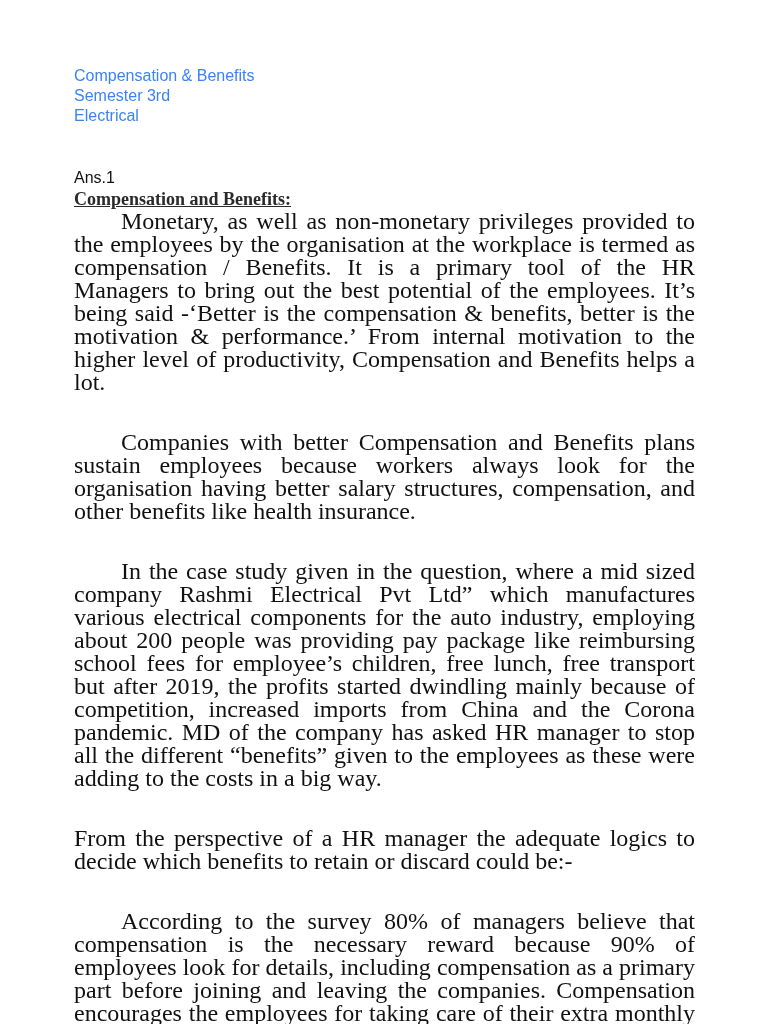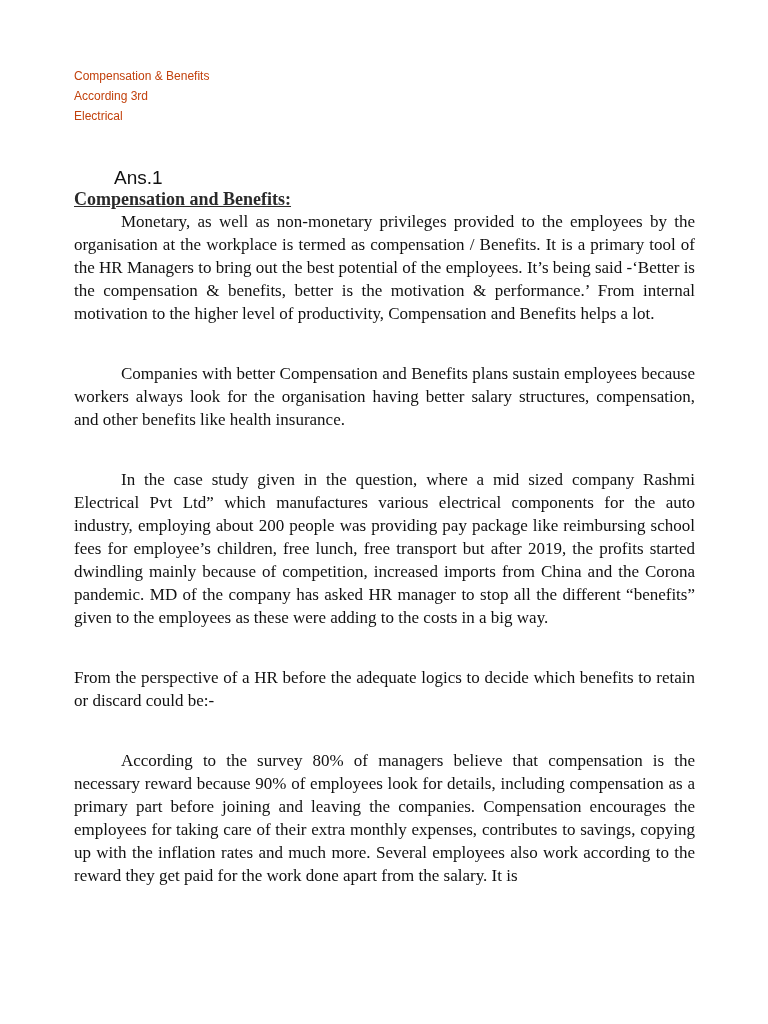--- a/index.html
+++ b/index.html
@@ -15,66 +15,65 @@
       color: #111111;
     }
     .page {
       position: absolute;
       left: 74px;
       top: 66px;
       width: 621px;
     }
     .hdr {
       font-family: "Liberation Sans", sans-serif;
-      font-size: 12px;
+      font-size: 16px;
       line-height: 20px;
-      color: #c2410c;
+      color: #3b82f6;
     }
     .hdr-line { display: block; }
     .ans {
       font-family: "Liberation Sans", sans-serif;
-      font-size: 19px;
+      font-size: 16px;
       line-height: 20px;
       margin-top: 42px;
-      margin-left: 40px;
     }
     .section-title {
       font-family: "Liberation Serif", serif;
       font-weight: bold;
       font-size: 18px;
       line-height: 22px;
       text-decoration: underline;
       color: #2a2a2a;
       display: inline-block;
       text-align: center;
     }
     .para {
       font-family: "Liberation Serif", serif;
-      font-size: 17px;
+      font-size: 24px;
       line-height: 23px;
       text-align: justify;
       margin: 0;
     }
     .indent { text-indent: 47px; }
     .gap { margin-top: 37px; }
     .p1 { margin-top: 0; }
   </style>
 </head>
 <body>
 
 <div class="page">
   <div class="hdr">
     <span class="hdr-line">Compensation &amp; Benefits</span>
-    <span class="hdr-line">According 3rd</span>
+    <span class="hdr-line">Semester 3rd</span>
     <span class="hdr-line">Electrical</span>
   </div>
 
   <div class="ans">Ans.1</div>
   <div>
     <span class="section-title">Compensation and Benefits:</span>
   </div>
 
   <p class="para indent p1">Monetary, as well as non-monetary privileges provided to the employees by the organisation at the workplace is termed as compensation / Benefits. It is a primary tool of the HR Managers to bring out the best potential of the employees. It’s being said -‘Better is the compensation &amp; benefits, better is the motivation &amp; performance.’ From internal motivation to the higher level of productivity, Compensation and Benefits helps a lot.</p>
   <p class="para indent gap">Companies with better Compensation and Benefits plans sustain employees because workers always look for the organisation having better salary structures, compensation, and other benefits like health insurance.</p>
   <p class="para indent gap">In the case study given in the question, where a mid sized company Rashmi Electrical Pvt Ltd” which manufactures various electrical components for the auto industry, employing about 200 people was providing pay package like reimbursing school fees for employee’s children, free lunch, free transport but after 2019, the profits started dwindling mainly because of competition, increased imports from China and the Corona pandemic. MD of the company has asked HR manager to stop all the different “benefits” given to the employees as these were adding to the costs in a big way.</p>
-  <p class="para gap">From the perspective of a HR before the adequate logics to decide which benefits to retain or discard could be:-</p>
+  <p class="para gap">From the perspective of a HR manager the adequate logics to decide which benefits to retain or discard could be:-</p>
   <p class="para indent gap">According to the survey 80% of managers believe that compensation is the necessary reward because 90% of employees look for details, including compensation as a primary part before joining and leaving the companies. Compensation encourages the employees for taking care of their extra monthly expenses, contributes to savings, copying up with the inflation rates and much more. Several employees also work according to the reward they get paid for the work done apart from the salary. It is</p>
 </div>
 
 </body></html>

